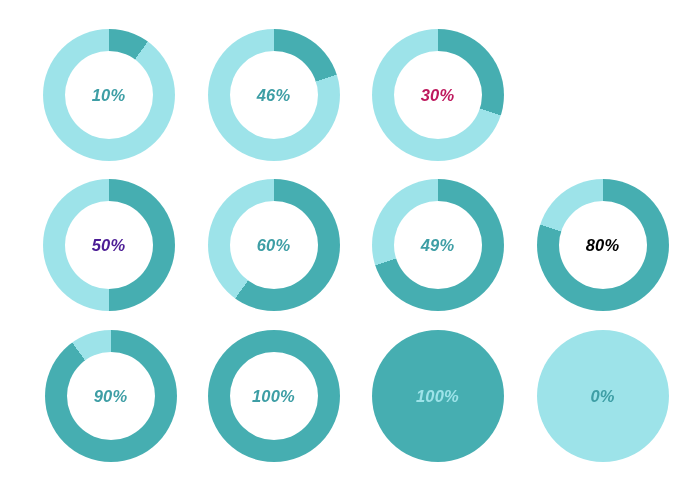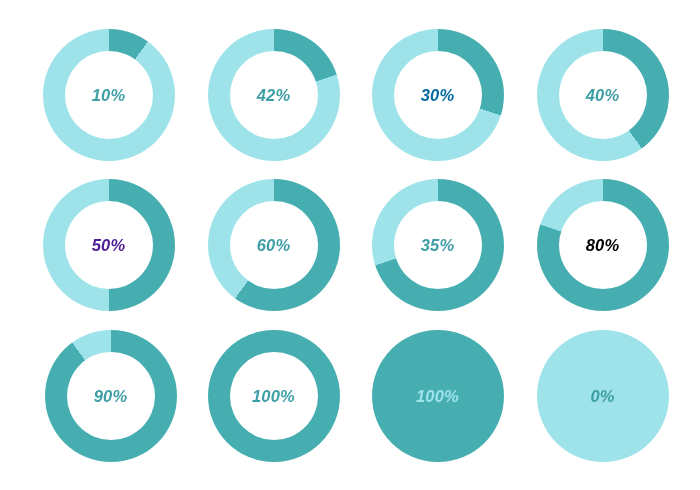--- a/index.html
+++ b/index.html
@@ -80,56 +80,49 @@
       <div class="donut-wrap">
         <div class="donut-ring" style="background: conic-gradient(rgb(70, 174, 177) 0deg, rgb(70, 174, 177) 36deg, rgb(157, 227, 233) 36deg, rgb(157, 227, 233) 360deg);"></div>
         <div class="donut-hole" style="background: rgb(255, 255, 255);"></div>
         <span class="donut-label" style="color: rgb(62, 158, 165);">10%</span>
       </div>
     </div>
     <div class="donut-cell" style="left: 191px; top: 20px;">
       <div class="donut-wrap">
         <div class="donut-ring" style="background: conic-gradient(rgb(70, 174, 177) 0deg, rgb(70, 174, 177) 72deg, rgb(157, 227, 233) 72deg, rgb(157, 227, 233) 360deg);"></div>
         <div class="donut-hole" style="background: rgb(255, 255, 255);"></div>
-        <span class="donut-label" style="color: rgb(62, 158, 165);">42%</span>
+        <span class="donut-label" style="color: rgb(62, 158, 165);">46%</span>
       </div>
     </div>
     <div class="donut-cell" style="left: 355px; top: 20px;">
       <div class="donut-wrap">
         <div class="donut-ring" style="background: conic-gradient(rgb(70, 174, 177) 0deg, rgb(70, 174, 177) 108deg, rgb(157, 227, 233) 108deg, rgb(157, 227, 233) 360deg);"></div>
         <div class="donut-hole" style="background: rgb(255, 255, 255);"></div>
-        <span class="donut-label" style="color: #0369a1;">30%</span>
-      </div>
-    </div>
-    <div class="donut-cell" style="left: 520px; top: 20px;">
-      <div class="donut-wrap">
-        <div class="donut-ring" style="background: conic-gradient(rgb(70, 174, 177) 0deg, rgb(70, 174, 177) 144deg, rgb(157, 227, 233) 144deg, rgb(157, 227, 233) 360deg);"></div>
-        <div class="donut-hole" style="background: rgb(255, 255, 255);"></div>
-        <span class="donut-label" style="color: rgb(62, 158, 165);">40%</span>
+        <span class="donut-label" style="color: #be185d;">30%</span>
       </div>
     </div>
     <div class="donut-cell" style="left: 26px; top: 170px;">
       <div class="donut-wrap">
         <div class="donut-ring" style="background: conic-gradient(rgb(70, 174, 177) 0deg, rgb(70, 174, 177) 180deg, rgb(157, 227, 233) 180deg, rgb(157, 227, 233) 360deg);"></div>
         <div class="donut-hole" style="background: rgb(255, 255, 255);"></div>
         <span class="donut-label" style="color: #4c1d95;">50%</span>
       </div>
     </div>
     <div class="donut-cell" style="left: 191px; top: 170px;">
       <div class="donut-wrap">
         <div class="donut-ring" style="background: conic-gradient(rgb(70, 174, 177) 0deg, rgb(70, 174, 177) 216deg, rgb(157, 227, 233) 216deg, rgb(157, 227, 233) 360deg);"></div>
         <div class="donut-hole" style="background: rgb(255, 255, 255);"></div>
         <span class="donut-label" style="color: rgb(62, 158, 165);">60%</span>
       </div>
     </div>
     <div class="donut-cell" style="left: 355px; top: 170px;">
       <div class="donut-wrap">
         <div class="donut-ring" style="background: conic-gradient(rgb(70, 174, 177) 0deg, rgb(70, 174, 177) 252deg, rgb(157, 227, 233) 252deg, rgb(157, 227, 233) 360deg);"></div>
         <div class="donut-hole" style="background: rgb(255, 255, 255);"></div>
-        <span class="donut-label" style="color: rgb(62, 158, 165);">35%</span>
+        <span class="donut-label" style="color: rgb(62, 158, 165);">49%</span>
       </div>
     </div>
     <div class="donut-cell" style="left: 520px; top: 170px;">
       <div class="donut-wrap">
         <div class="donut-ring" style="background: conic-gradient(rgb(70, 174, 177) 0deg, rgb(70, 174, 177) 288deg, rgb(157, 227, 233) 288deg, rgb(157, 227, 233) 360deg);"></div>
         <div class="donut-hole" style="background: rgb(255, 255, 255);"></div>
         <span class="donut-label" style="color: #000000;">80%</span>
       </div>
     </div>
     <div class="donut-cell" style="left: 28px; top: 321px;">

